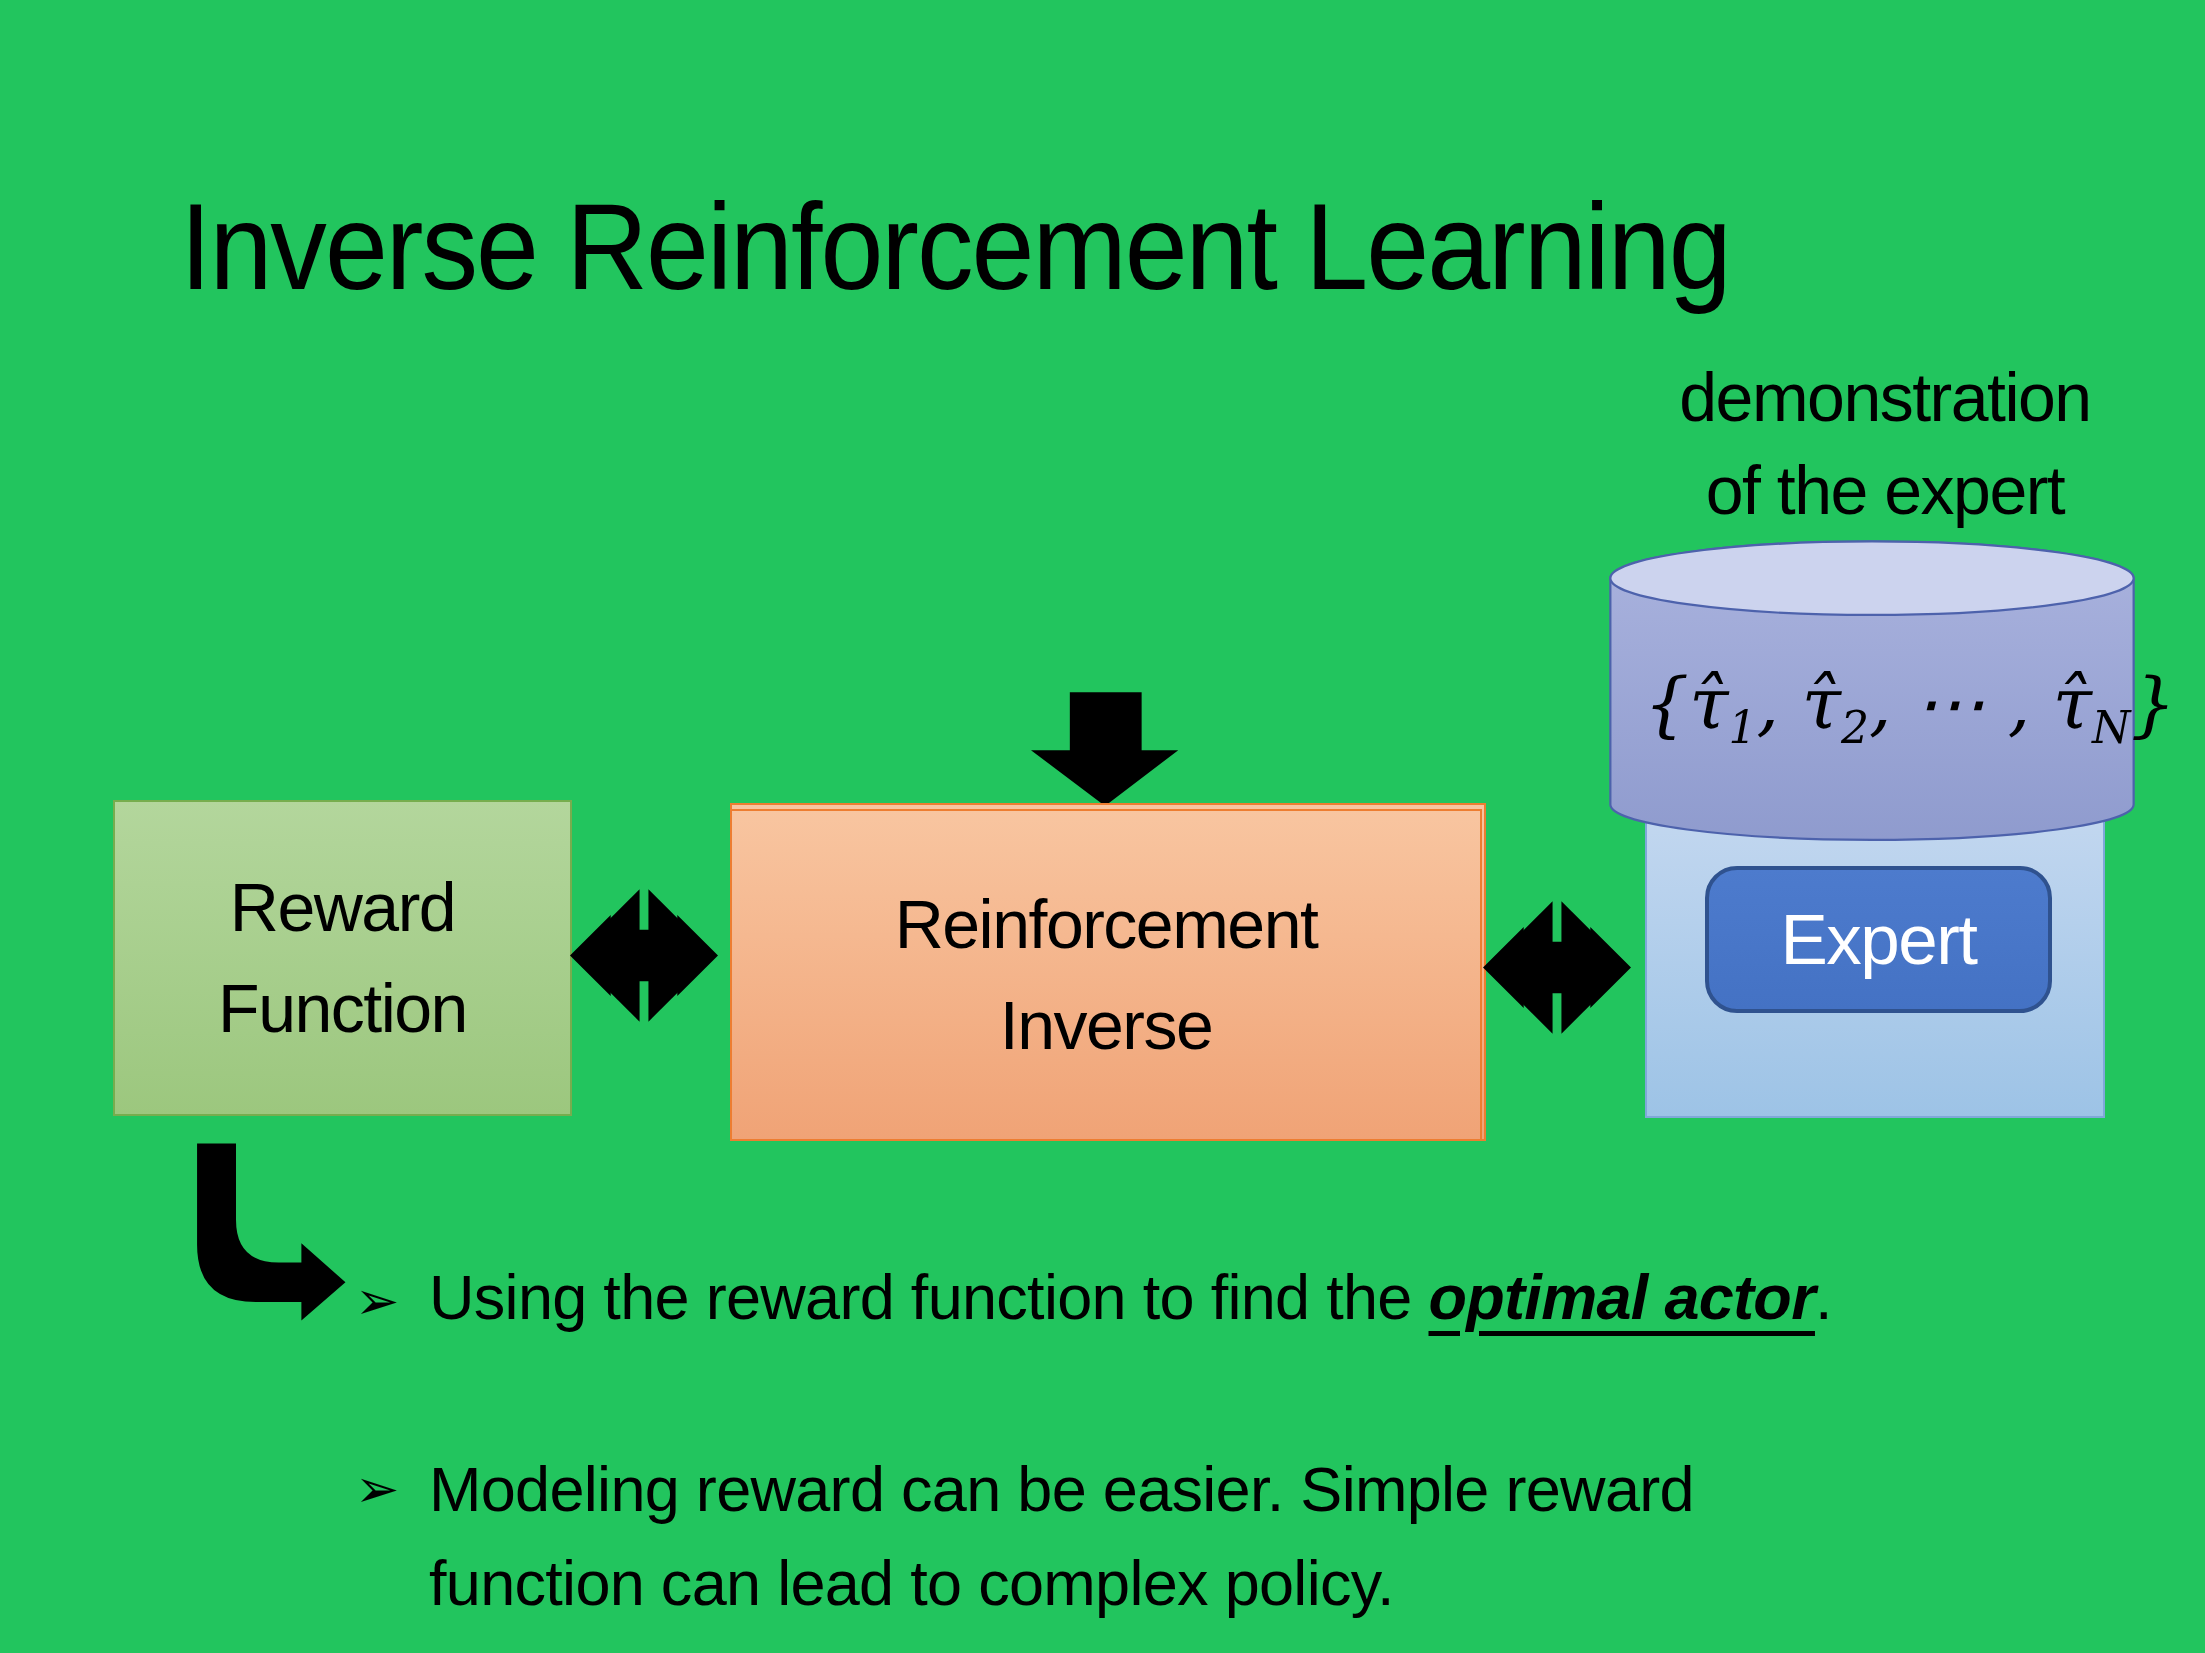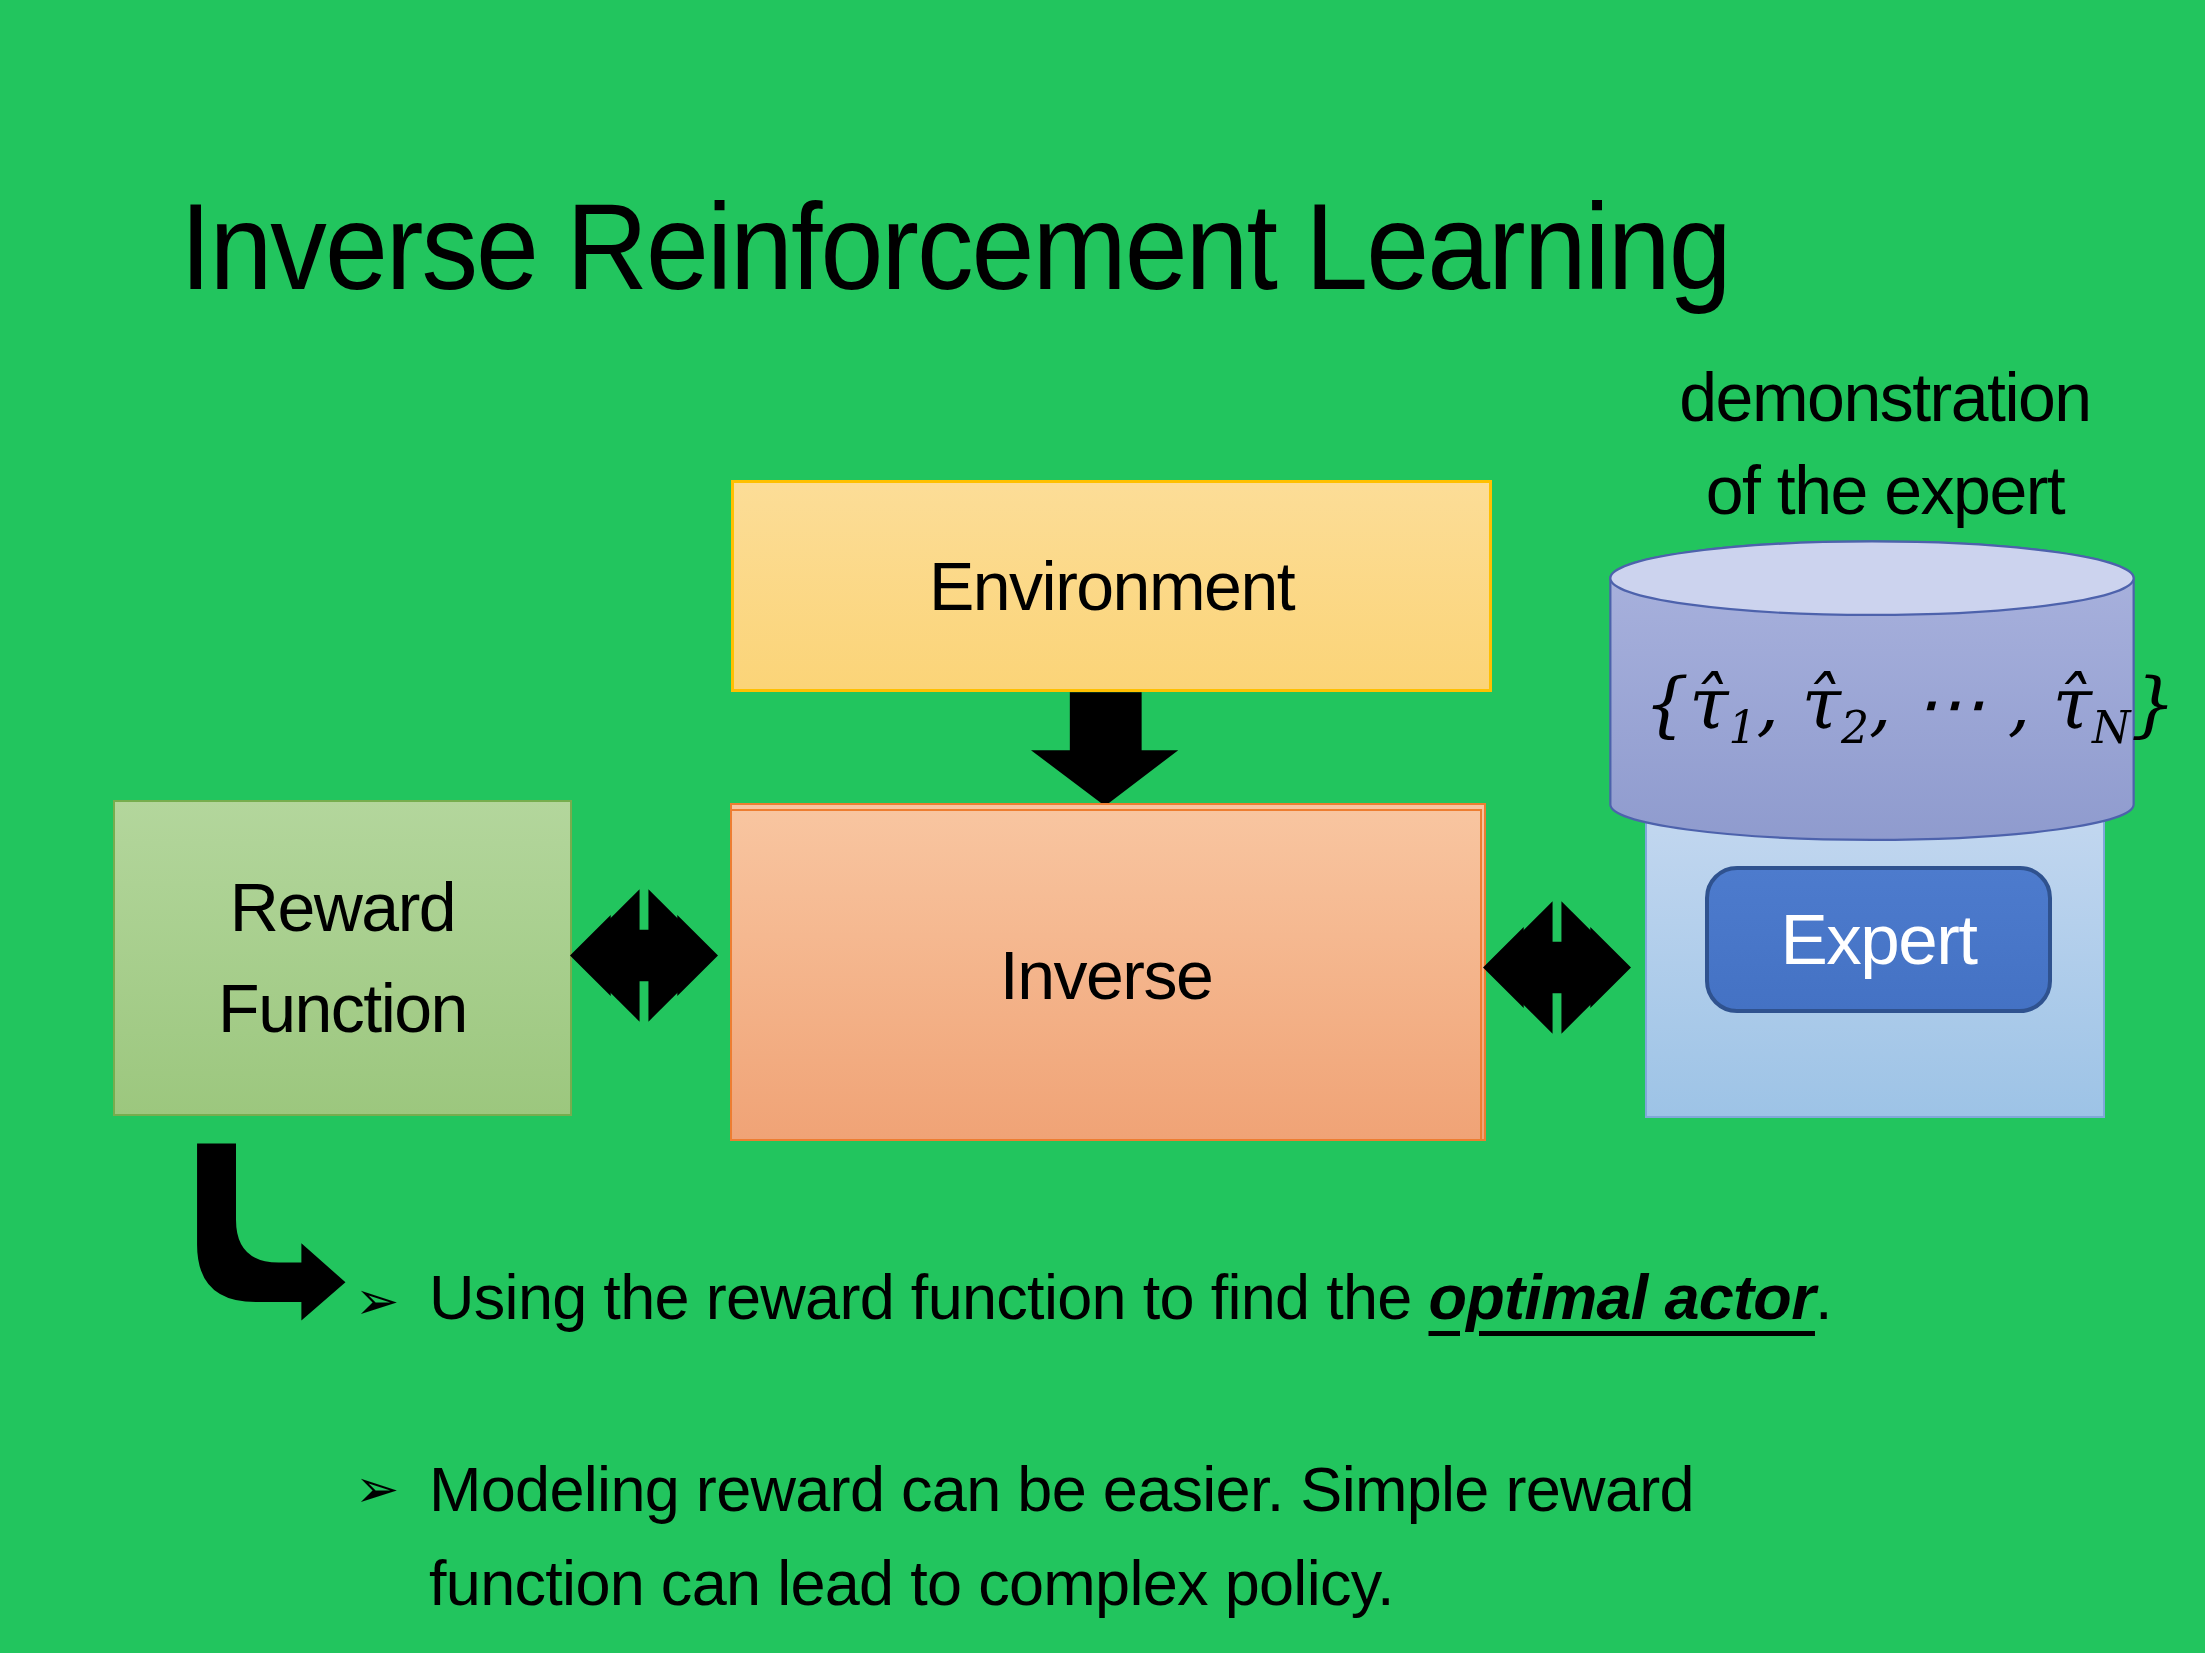--- a/index.html
+++ b/index.html
@@ -111,38 +111,36 @@
 
 <div class="slide">
 
   <div class="title">Inverse Reinforcement Learning</div>
 
   <div class="annotation">
     <div>demonstration</div>
     <div>of the expert</div>
   </div>
 
-  <div class="env-box">
-    <div class="boxlabel">Environment</div>
-  </div>
 
   <svg class="arrow-svg" style="left:1031px;top:692px;" width="148" height="115" viewBox="0 0 202 156">
     <polygon class="arrow-fill" points="53,0 151,0 151,79 201,79 101,155 0,79 53,79"></polygon>
   </svg>
 
   <div class="reward-box">
     <div class="boxlabel">
       <div>Reward</div>
       <div>Function</div>
     </div>
   </div>
 
   <div class="rl-back"></div>
   <div class="rl-front">
     <div class="boxlabel">
+      <div>Reinforcement</div>
       <div>Inverse</div>
     </div>
   </div>
 
   <svg class="arrow-svg" style="left:570px;top:882px;" width="148" height="147" viewBox="0 0 200 200" preserveAspectRatio="none">
     <g class="arrow-fill">
       <polygon points="0,100 55,45 55,65 145,65 145,45 200,100 145,155 145,135 55,135 55,155"></polygon>
       <polygon points="94,10 94,70 34,70"></polygon>
       <polygon points="106,10 166,70 106,70"></polygon>
       <polygon points="94,190 34,130 94,130"></polygon>

